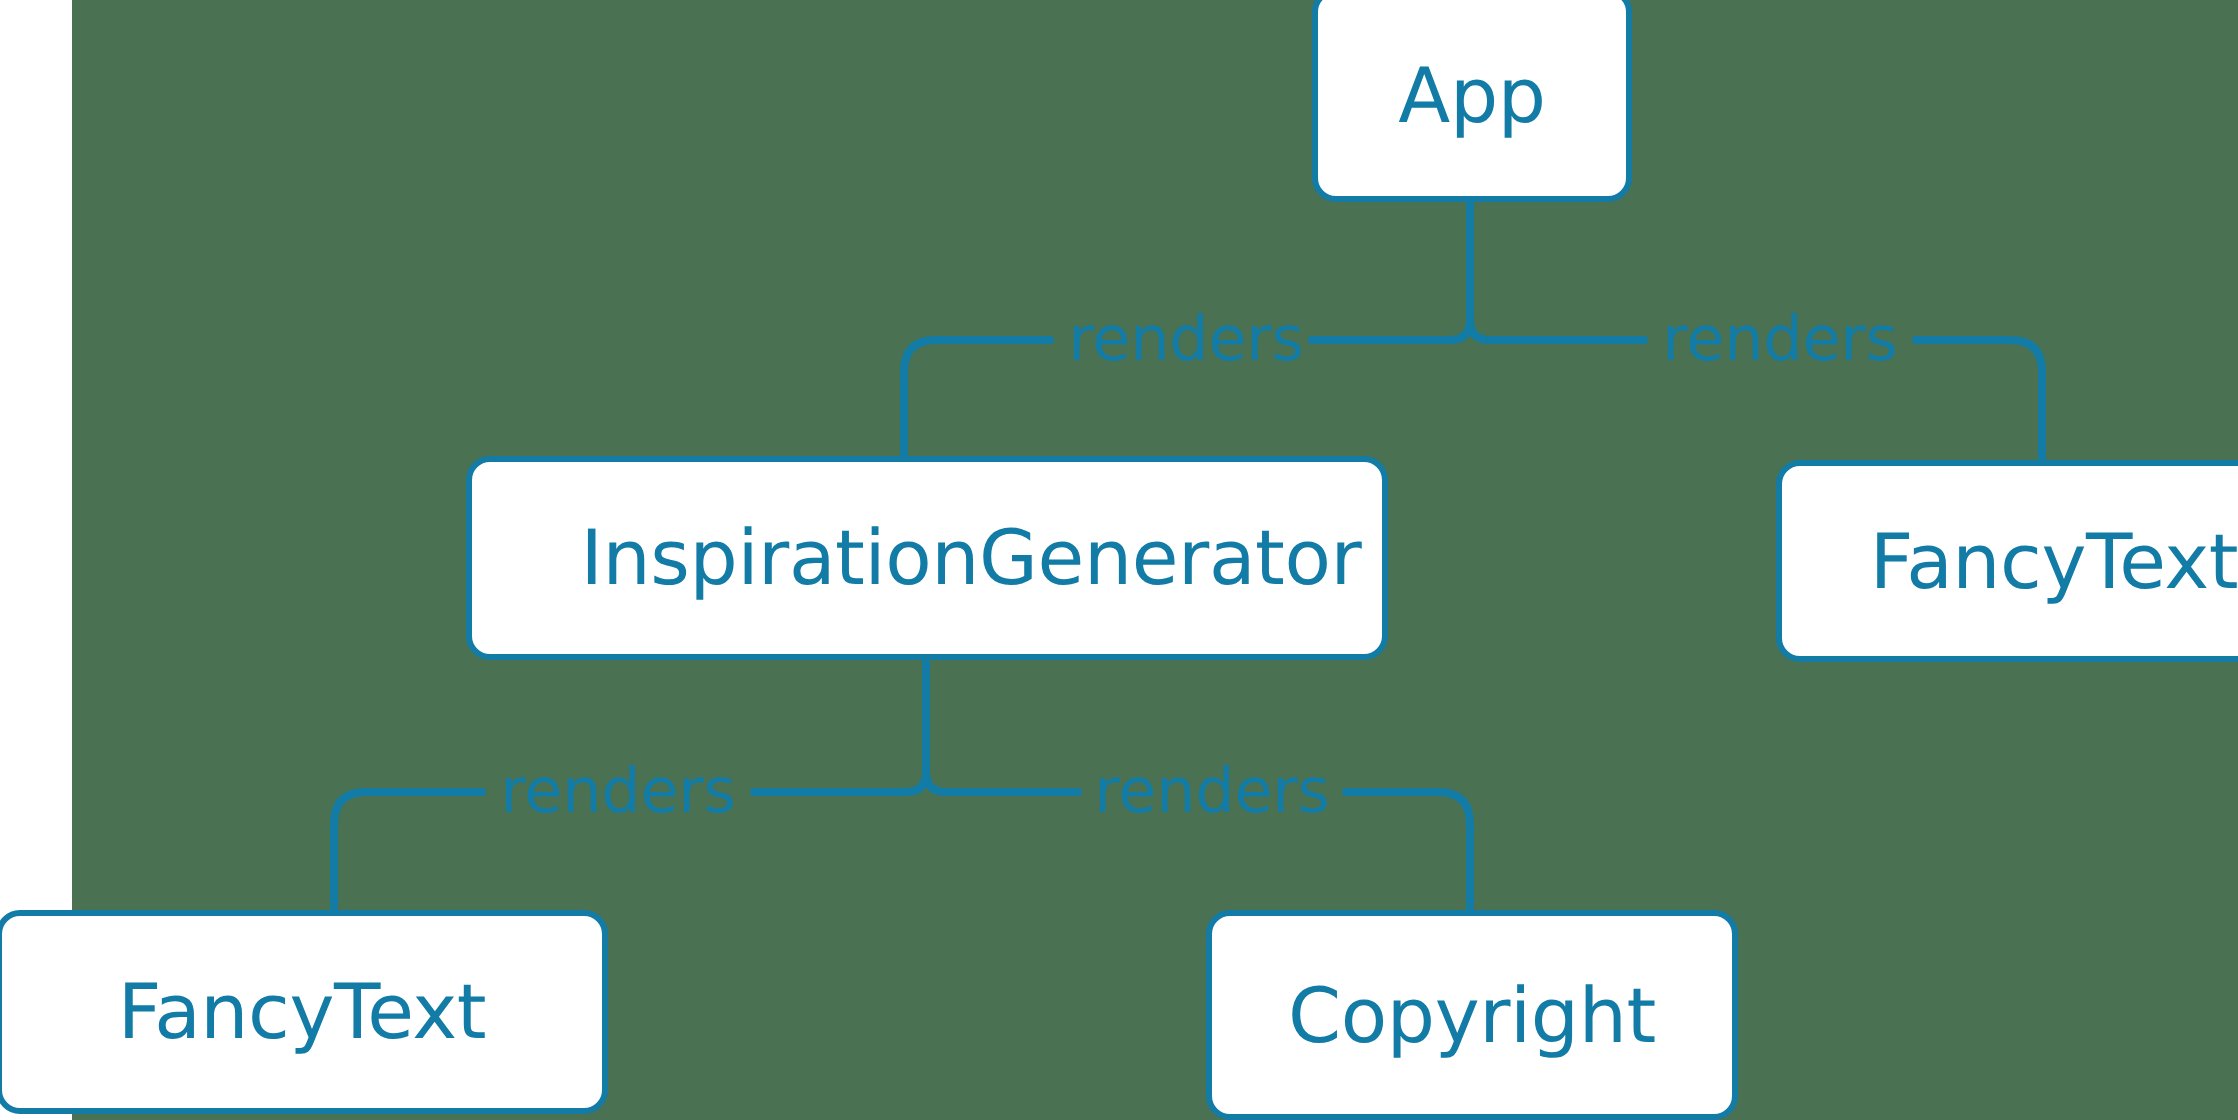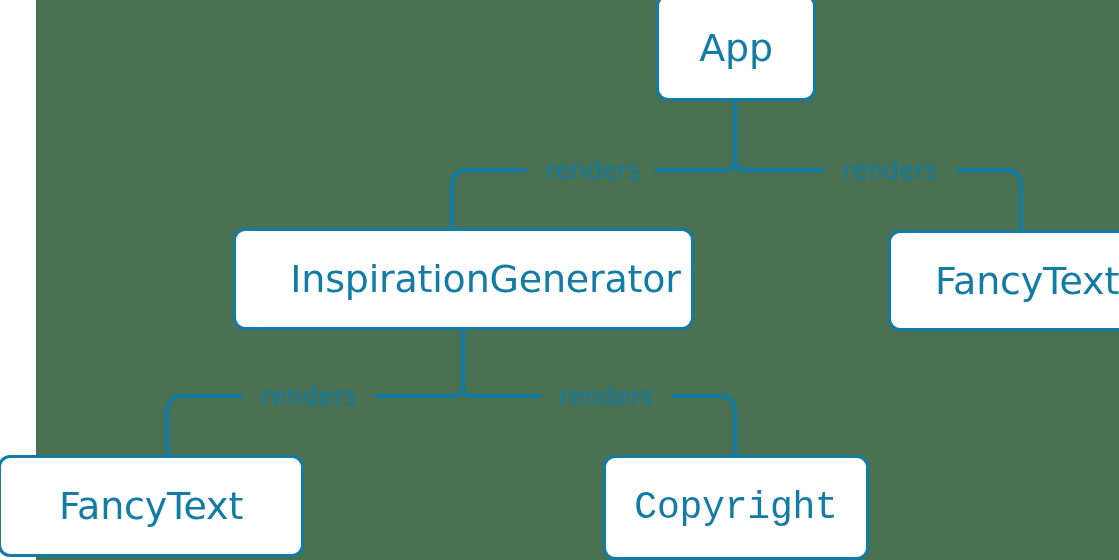--- a/index.html
+++ b/index.html
@@ -40,27 +40,27 @@
     font-size: 38px;
     font-weight: 400;
     letter-spacing: -0.2px;
     white-space: nowrap;
     z-index: 2;
   }
   .node-app        { left: 620px; top: -6px;  width: 160px; height: 107px; }
   .node-inspgen    { left: 197px; top: 228px; width: 461px; height: 102px; padding-left: 44px; }
   .node-fancy-right{ left: 852px; top: 230px; width: 278px; height: 101px; }
   .node-fancy-left { left: -38px; top: 455px; width: 306px; height: 102px; }
-  .node-copyright  { left: 567px; top: 455px; width: 266px; height: 105px; font-family: Liberation Mono, monospace; }
+  .node-copyright  { left: 567px; top: 455px; width: 266px; height: 105px; }
 
   .edge-label {
     position: absolute;
     color: #127ba6;
     font-family: "DejaVu Sans", sans-serif;
-    font-size: 25px;
+    font-size: 31px;
     font-weight: 400;
     letter-spacing: -0.1px;
     white-space: nowrap;
     z-index: 3;
     transform: translate(-50%, -50%);
   }
   .lbl-app-inspgen  { left: 557px; top: 170px; }
   .lbl-app-fancy    { left: 854px; top: 170px; }
   .lbl-ig-fancy     { left: 273px; top: 396px; }
   .lbl-ig-copyright { left: 570px; top: 396px; }

